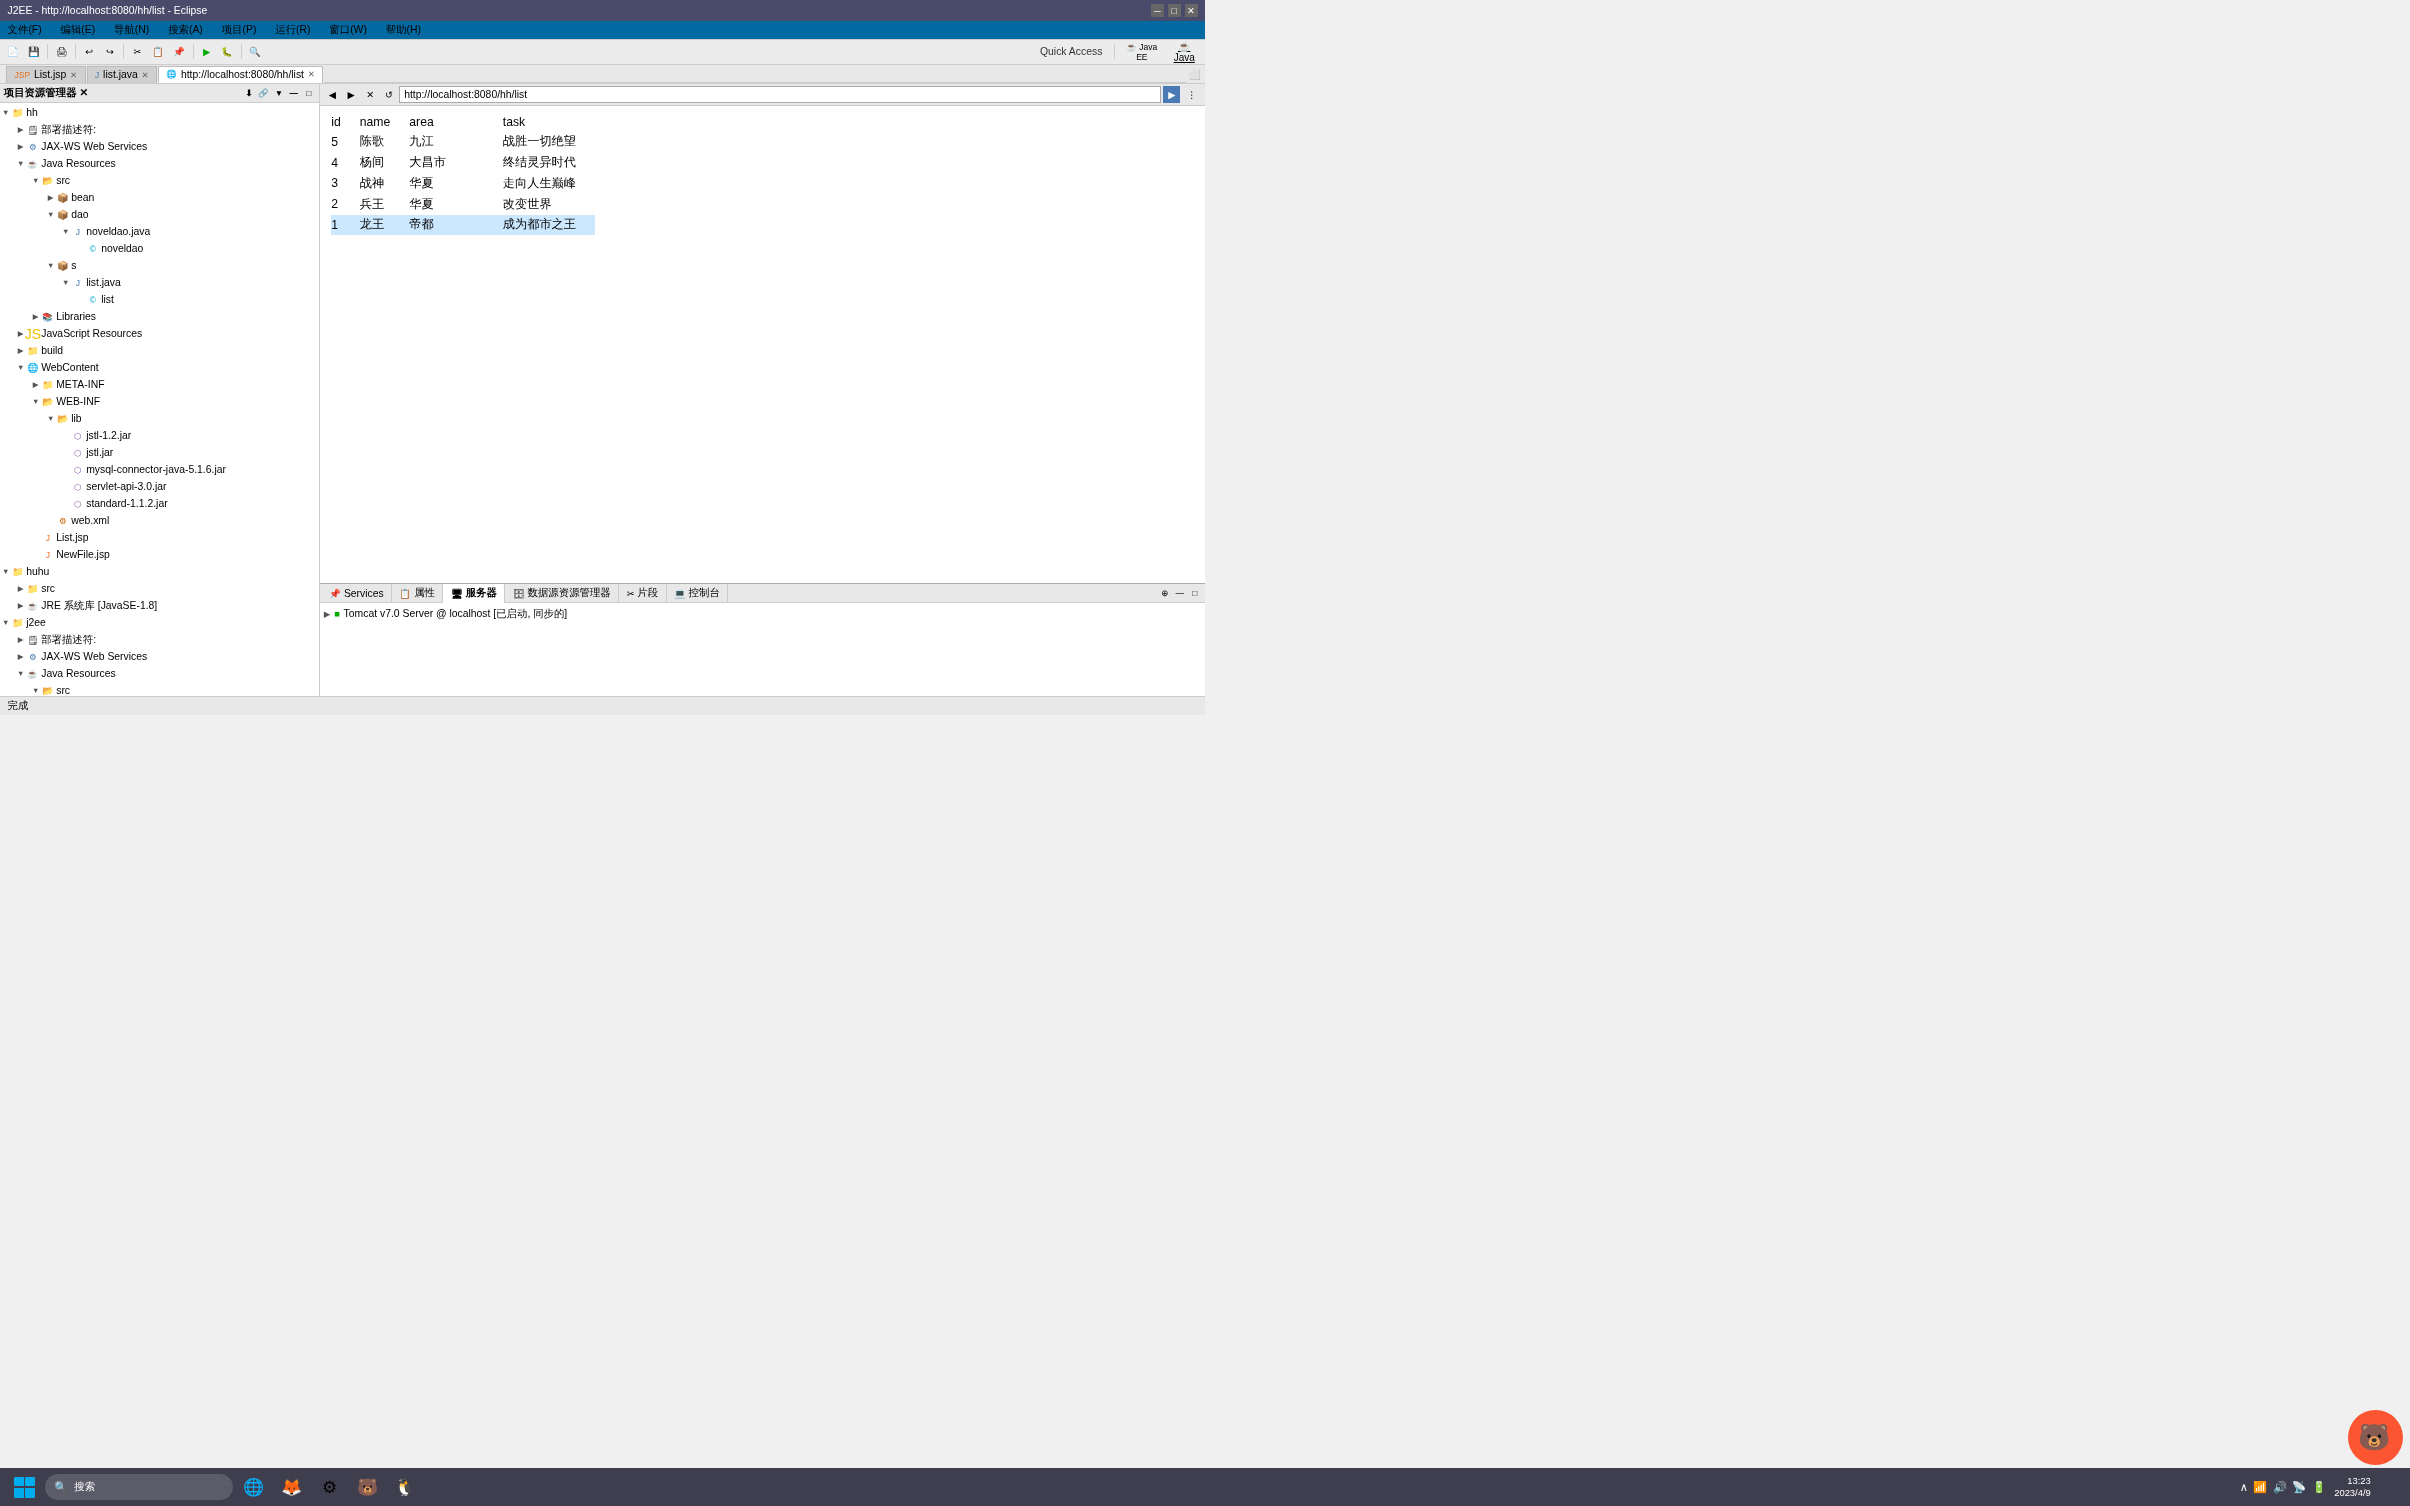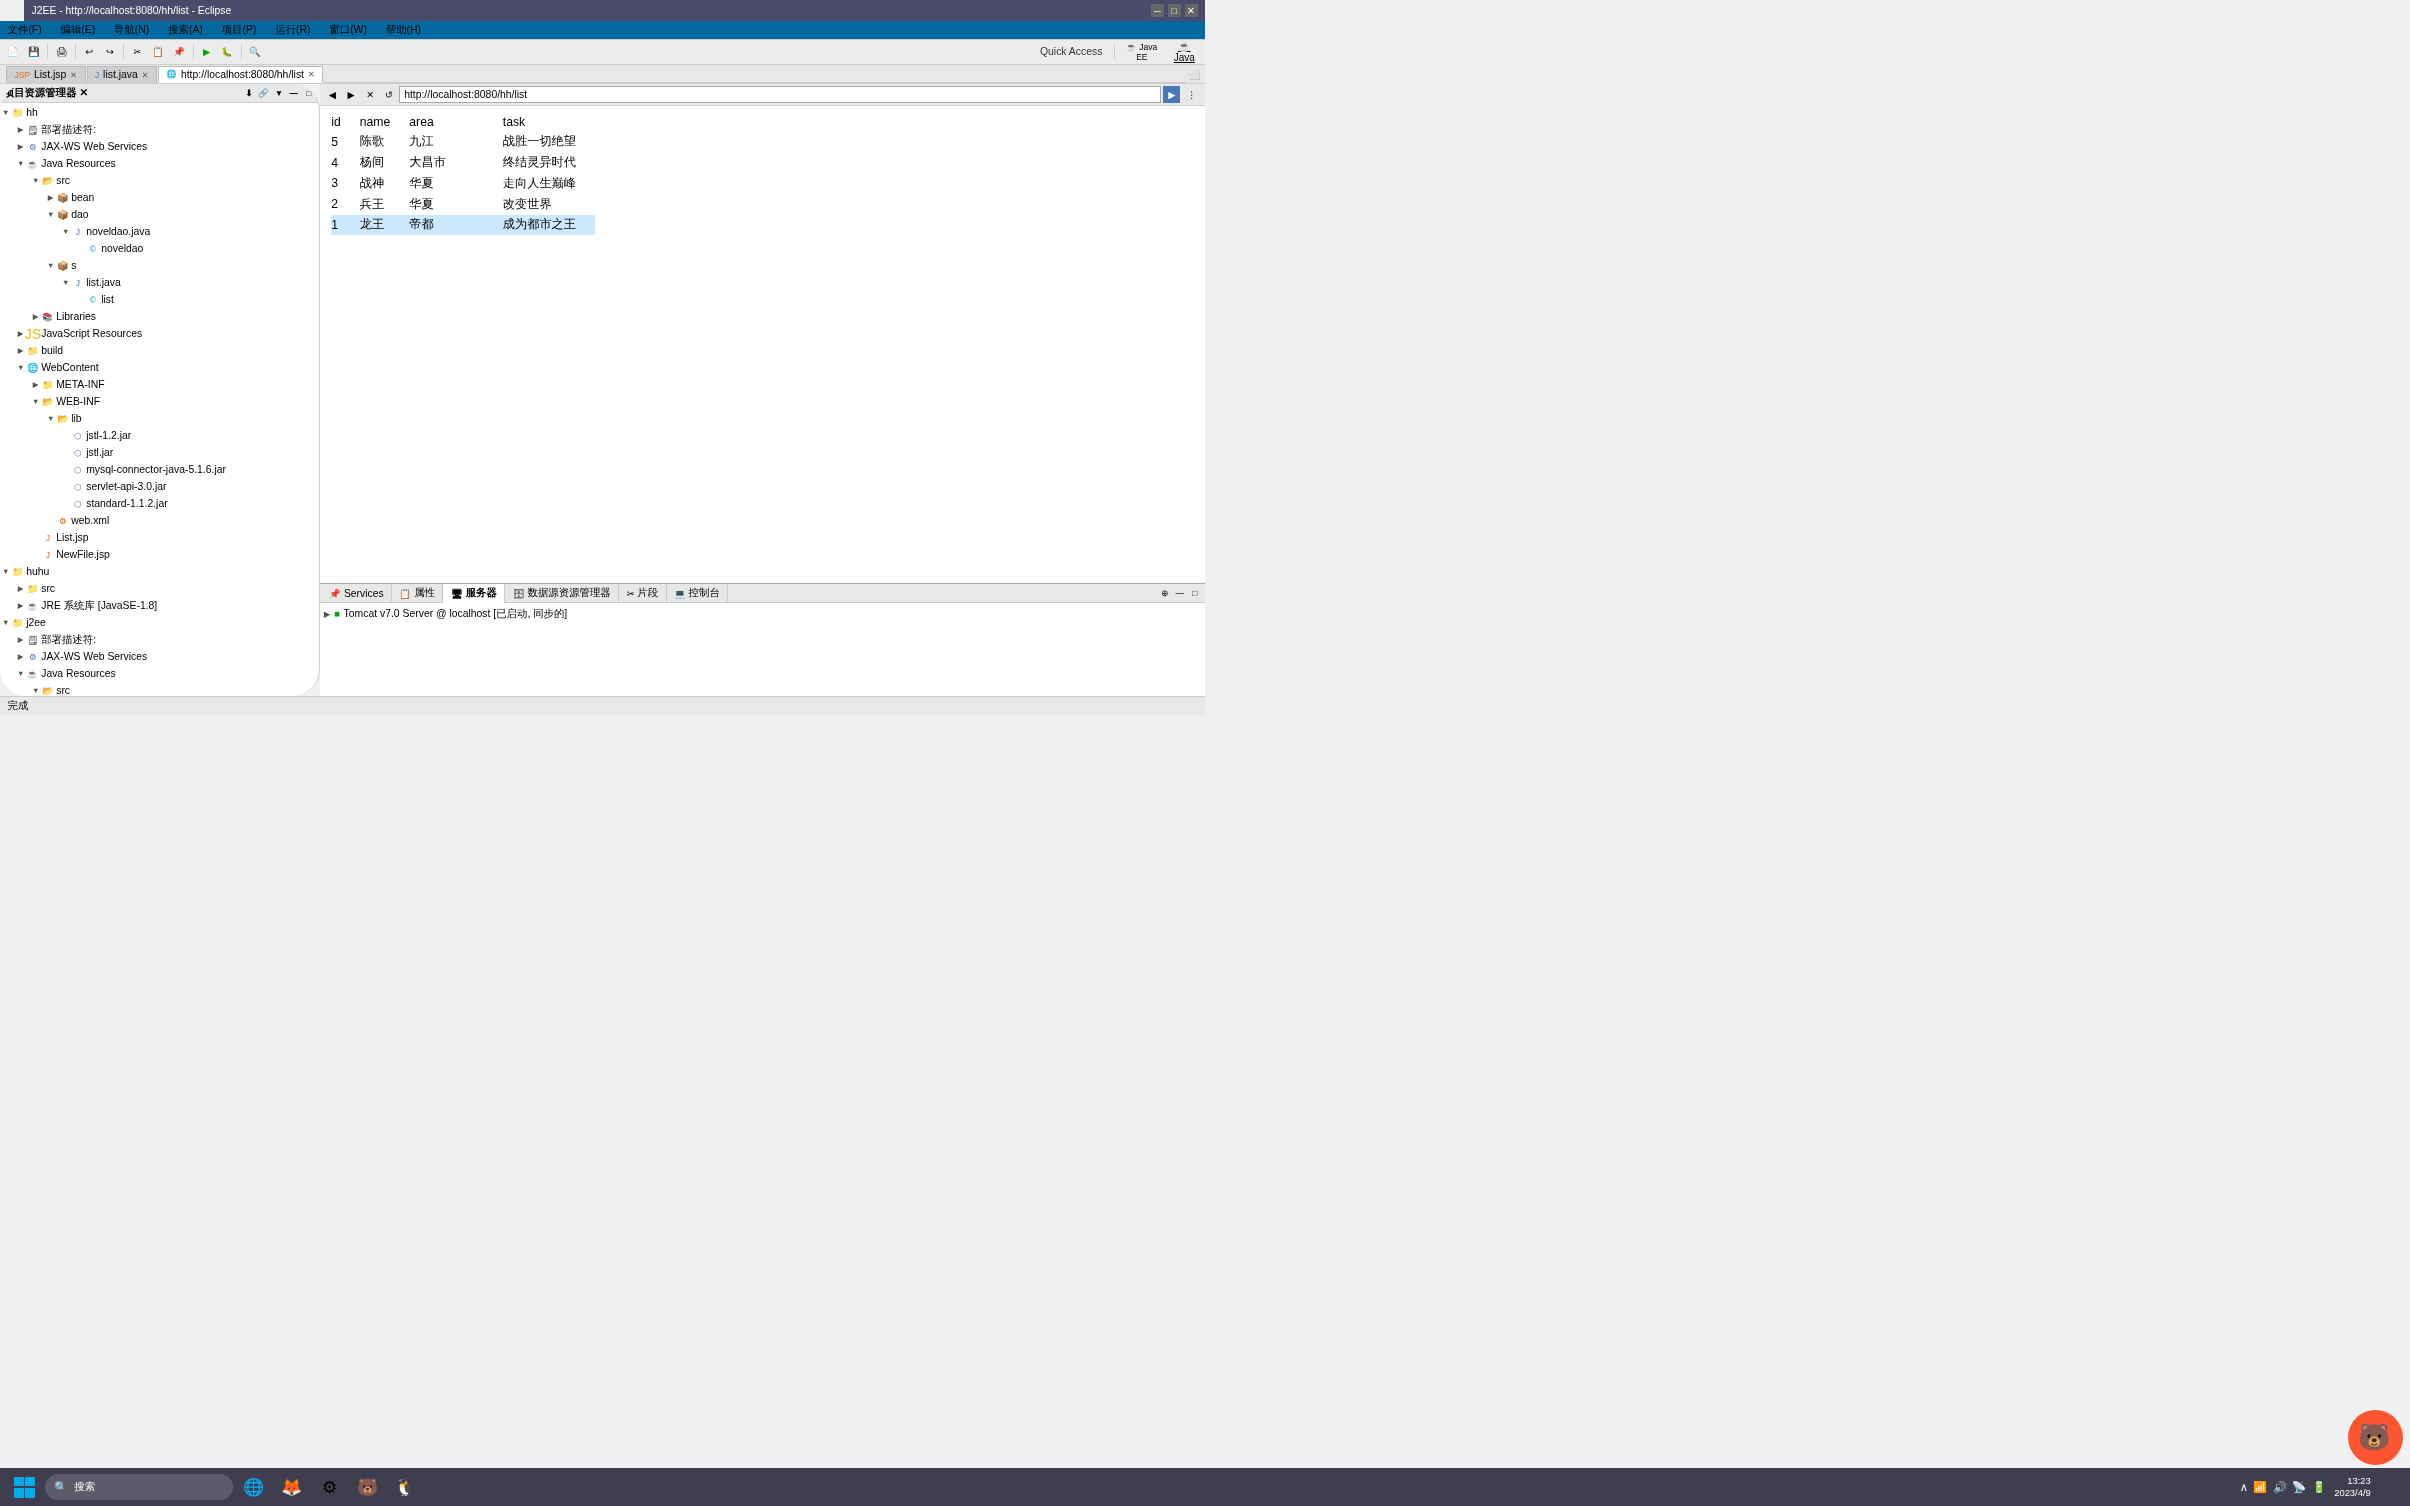--- a/index.html
+++ b/index.html
@@ -16,21 +16,20 @@
     
     .title-bar {
       background: #4a4a6a;
       color: white;
       height: 21px;
       display: flex;
       align-items: center;
       justify-content: space-between;
       padding: 0 7.5px;
       font-size: 10.4px;
-      margin-left: 24px;
     }
     .title-bar-controls {
       display: flex;
       gap: 3.8px;
     }
     .title-bar-btn {
       width: 13px;
       height: 13px;
       background: #666;
       border: none;
@@ -133,21 +132,20 @@
 
     
     .side-panel {
       width: 320px;
       min-width: 320px;
       background: white;
       border-right: 0.9px solid #ccc;
       display: flex;
       flex-direction: column;
       overflow: hidden;
-      border-radius: 27px;
     }
     .side-panel-header {
       background: #e8e8e8;
       height: 19px;
       display: flex;
       align-items: center;
       justify-content: space-between;
       padding: 0 3.8px;
       border-bottom: 0.9px solid #ccc;
       font-size: 10.4px;

